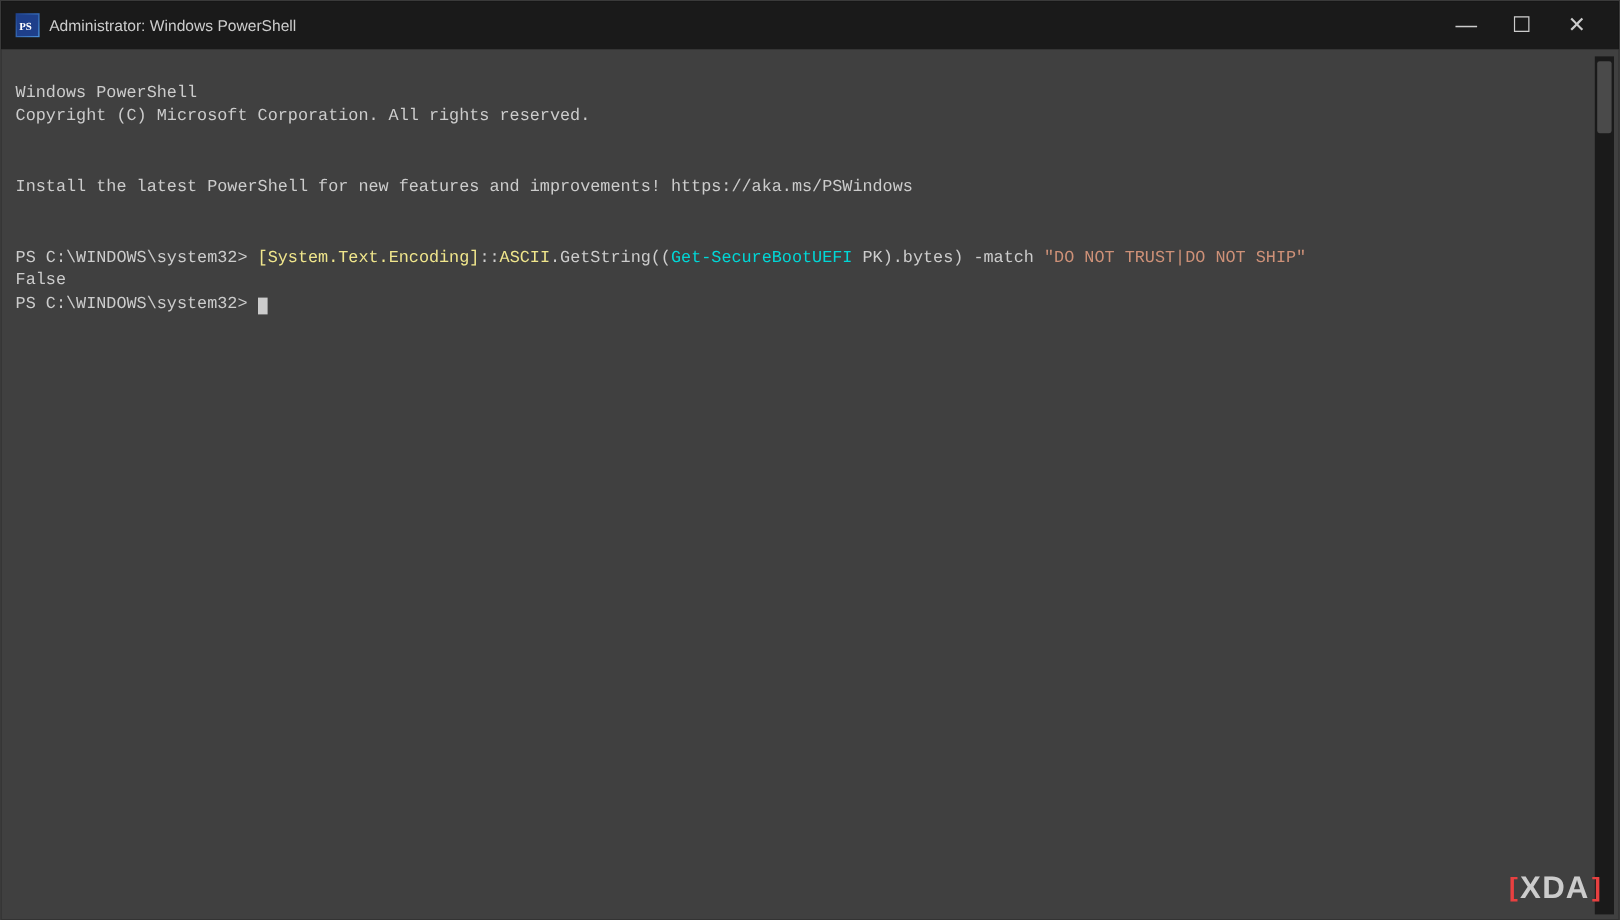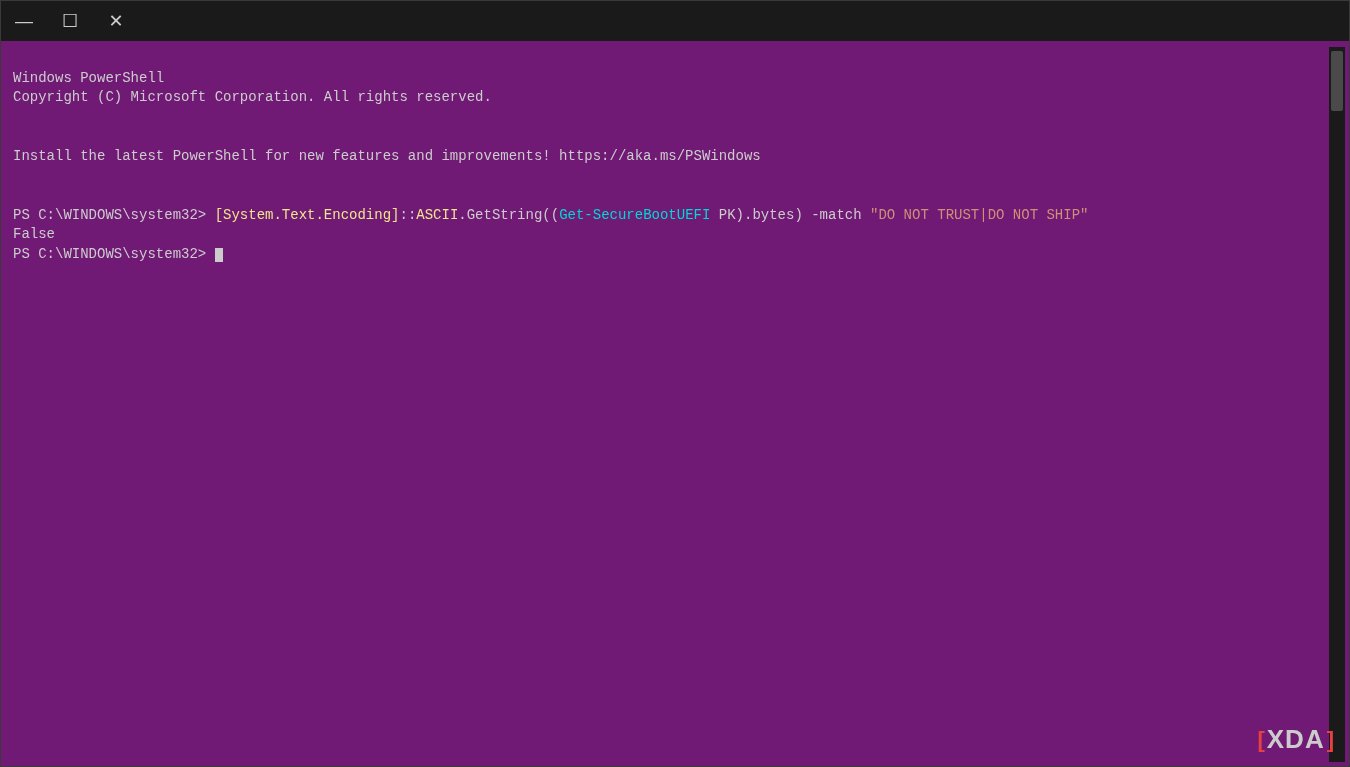--- a/index.html
+++ b/index.html
@@ -76,21 +76,21 @@
       color: #cccccc;
       font-size: 18px;
       cursor: pointer;
       background: transparent;
       border: none;
       font-family: 'Segoe UI', sans-serif;
     }
 
     .console-area {
       flex: 1;
-      background: #701a75;
+      background: #404040;
       padding: 6px 4px 4px 4px;
       overflow: hidden;
       position: relative;
       display: flex;
     }
 
     .console-content {
       flex: 1;
       color: #cccccc;
       font-size: 14px;
@@ -184,20 +184,29 @@
       font-weight: bold;
       font-family: 'Segoe UI', sans-serif;
       letter-spacing: 1px;
     }
   </style>
 </head>
 <body>
 
 <div class="window">
   <div class="titlebar">
+    <div class="titlebar-left">
+      <div class="ps-icon">
+        <svg width="18" height="18" viewBox="0 0 18 18">
+          <rect width="18" height="18" fill="#1e3f8a"></rect>
+          <text x="2" y="13" font-size="9" fill="white" font-weight="bold" font-family="Consolas">PS</text>
+        </svg>
+      </div>
+      <span class="title-text">Administrator: Windows PowerShell</span>
+    </div>
     <div class="titlebar-controls">
       <button class="title-btn">—</button>
       <button class="title-btn">☐</button>
       <button class="title-btn close">✕</button>
     </div>
   </div>
 
   <div class="console-area">
     <div class="console-content">
 <span class="line-white">Windows PowerShell</span>

